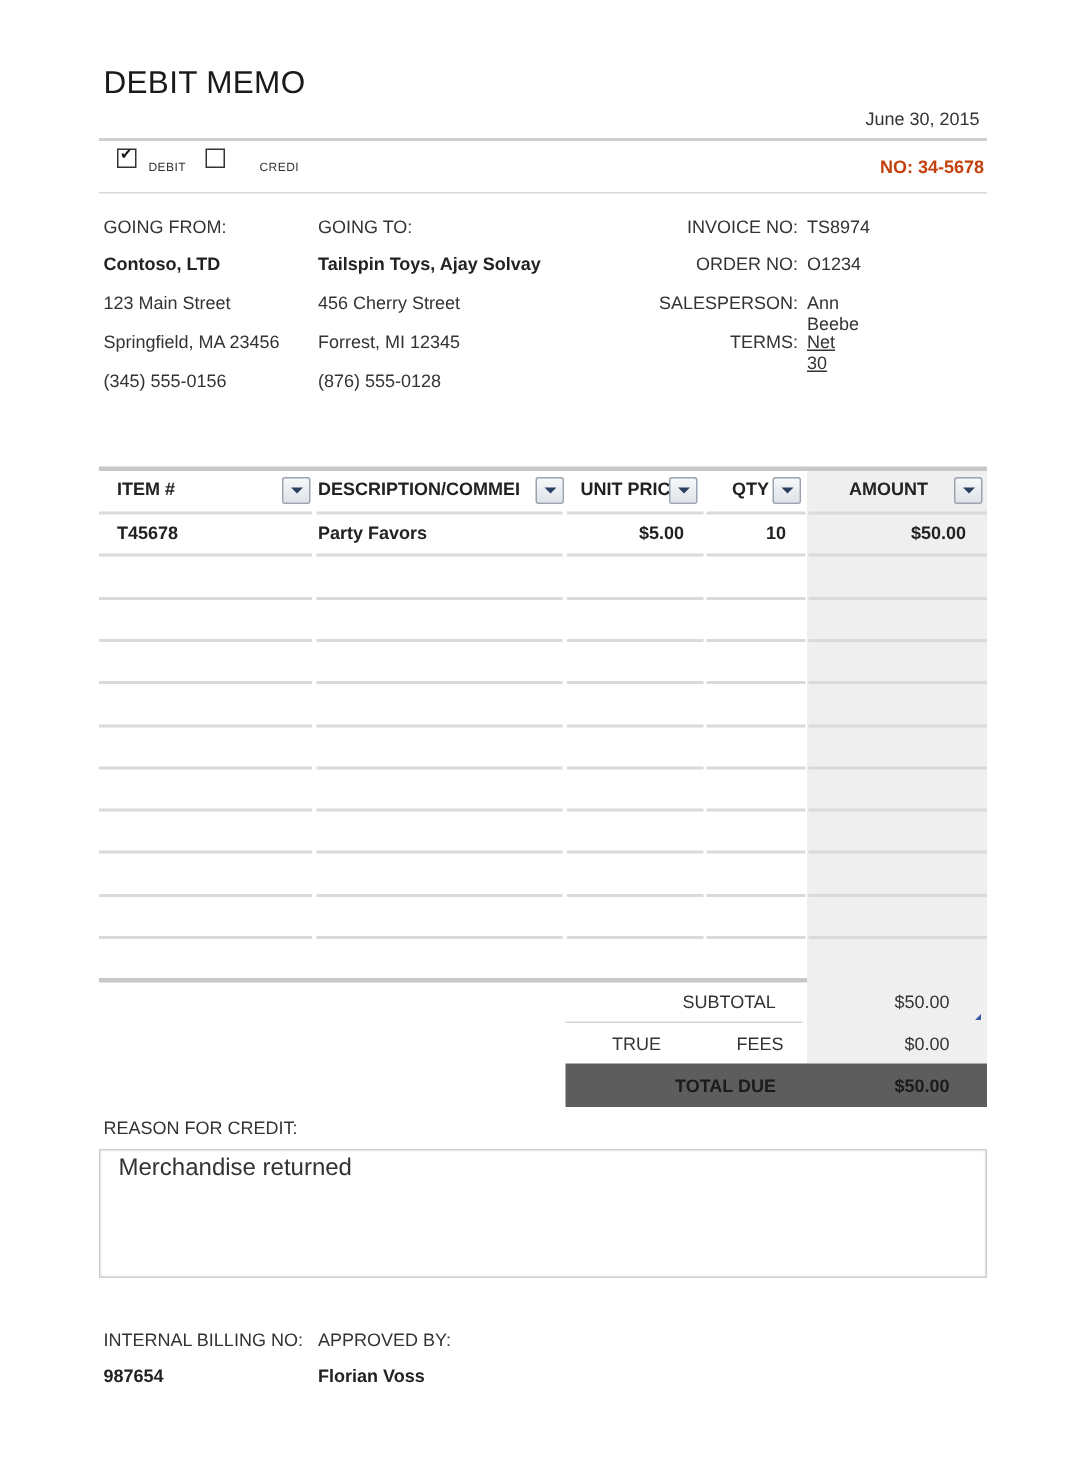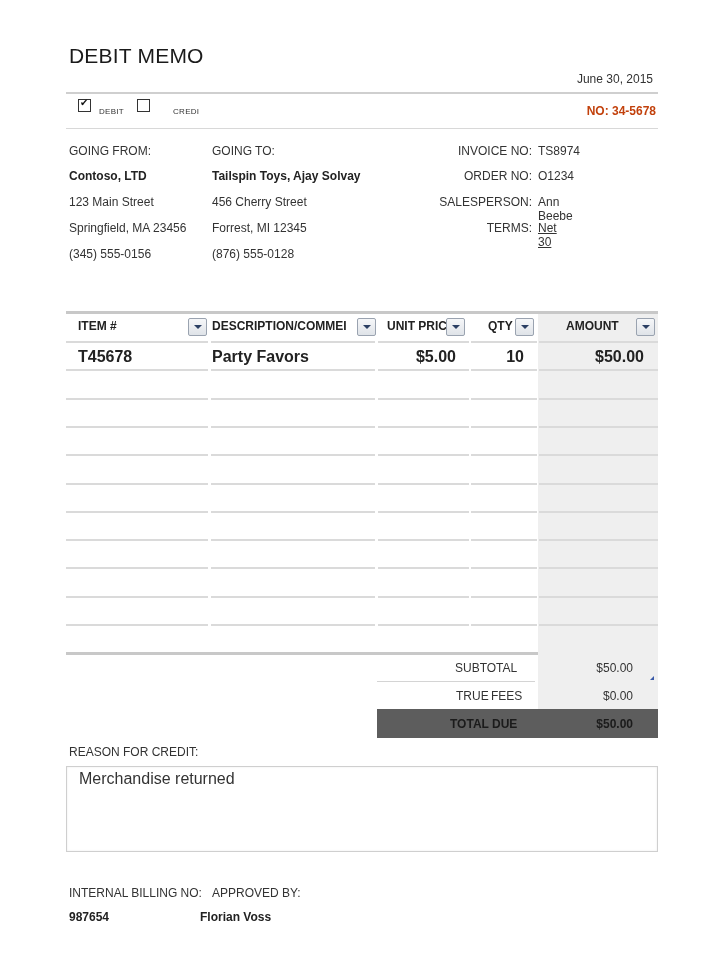--- a/index.html
+++ b/index.html
@@ -23,21 +23,21 @@
   
   .tbl { left: 66px; top: 311px; width: 592px; }
   .tbl-top { position: absolute; left: 0; top: 0; width: 592px; border-top: 3px solid #c8c8c8; }
   .amount-shade { position: absolute; left: 472px; top: 3px; width: 120px; height: 340px; background: #efefef; }
   .th { position: absolute; top: 8px; font-size: 12px; font-weight: bold; color: #222; }
   .dd { position: absolute; width: 17px; height: 16px; border: 1px solid #9aa3b0; border-radius: 2px;
         background: linear-gradient(#f6f7f9, #dfe3e8); top: 7px; }
   .dd::after { content: ""; position: absolute; left: 5px; top: 6px; border-left: 4px solid transparent;
                border-right: 4px solid transparent; border-top: 4px solid #2b3f63; }
   .row-line { position: absolute; height: 0; border-top: 2px solid #dadada; }
-  .cell { position: absolute; font-size: 16px; font-weight: bold; color: #222; }
+  .cell { position: absolute; font-size: 12px; font-weight: bold; color: #222; }
   .tbl-bottom { position: absolute; left: 0; width: 592px; border-top: 3px solid #c8c8c8; }
 
   .totals-lbl { position: absolute; font-size: 12px; color: #333; }
   .totals-val { position: absolute; font-size: 12px; color: #333; text-align: right; width: 70px; }
   .total-due-bar { position: absolute; left: 377px; top: 709px; width: 281px; height: 29px; background: #5d5d5d; }
   .total-due-bar span { position: absolute; top: 8px; font-size: 12px; font-weight: bold; color: #1b1b1b; }
 
   .reason-box { position: absolute; left: 66px; top: 766px; width: 590px; height: 84px;
                 border: 1px solid #cfcfcf; box-shadow: inset 0 0 2px #e6e6e6; }
   .reason-text { position: absolute; left: 12px; top: 3px; font-size: 16px; color: #333; }
@@ -170,29 +170,29 @@
     </div>
 
   <div class="tbl-bottom" style="top:341px;"></div>
 </div>
 
 <div class="abs" style="left:538px; top:652px; width:120px; height:57px; background:#efefef;"></div>
 <div class="totals-lbl" style="left:455px; top:661px;">SUBTOTAL</div>
 <div class="totals-val" style="left:563px; top:661px;">$50.00</div>
 <div class="abs" style="left:377px; top:681px; width:158px; border-top:1px solid #d4d4d4;"></div>
 <div class="resize-mark"></div>
-<div class="totals-lbl" style="left:408px; top:689px;margin-left:48px;">TRUE</div>
+<div class="totals-lbl" style="left:408px; top:689px;">TRUE</div>
 <div class="totals-lbl" style="left:491px; top:689px;">FEES</div>
 <div class="totals-val" style="left:563px; top:689px;">$0.00</div>
 <div class="total-due-bar">
   <span style="left:73px;">TOTAL DUE</span>
   <span style="right:25px;">$50.00</span>
 </div>
 
 <div class="abs lbl" style="left:69px; top:745px;">REASON FOR CREDIT:</div>
 <div class="reason-box">
   <div class="reason-text">Merchandise returned</div>
 </div>
 
 <div class="abs lbl" style="left:69px; top:886px;">INTERNAL BILLING NO:</div>
 <div class="abs lbl bold" style="left:69px; top:910px;">987654</div>
 <div class="abs lbl" style="left:212px; top:886px;">APPROVED BY:</div>
-<div class="abs lbl bold" style="left:200px; top:910px;">Florian Voss</div>
+<div class="abs lbl bold" style="left:212px; top:910px;">Florian Voss</div>
 
 </body></html>

